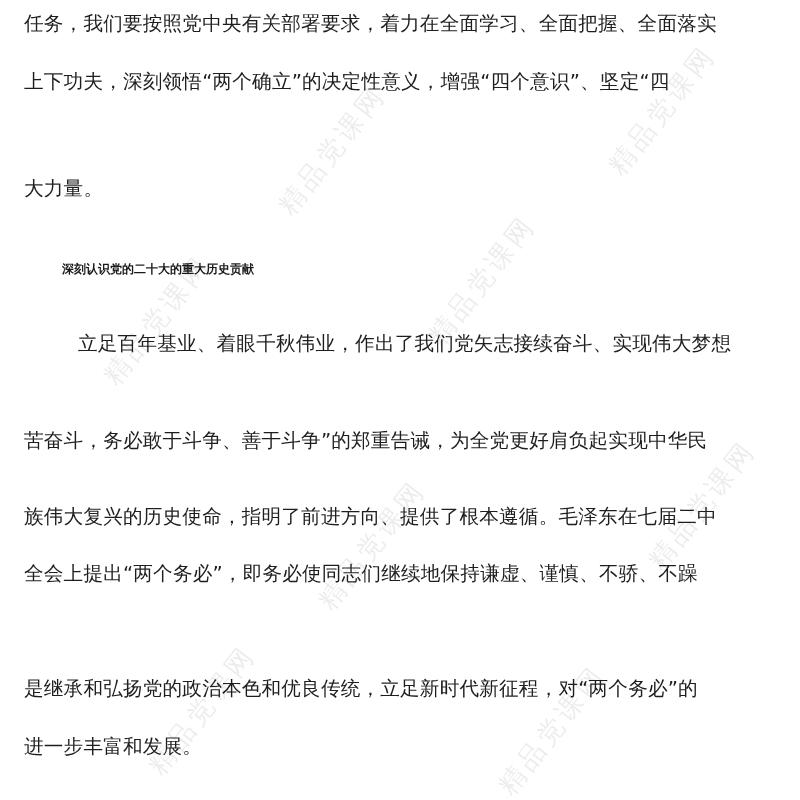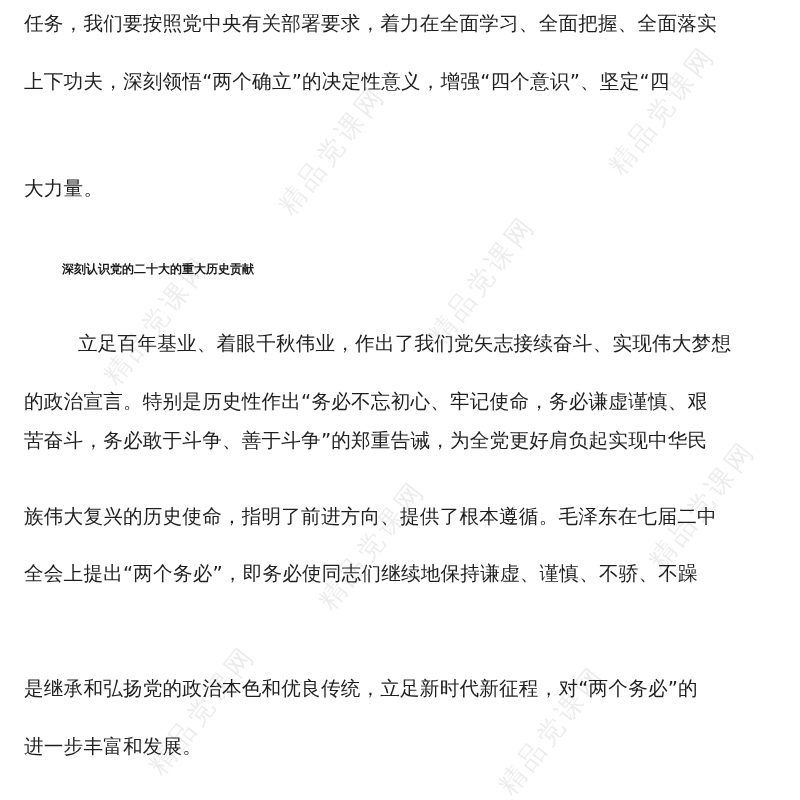--- a/index.html
+++ b/index.html
@@ -31,21 +31,20 @@
 <body>
 
 <div class="page">
   <div class="line" style="top:11px">任务，我们要按照党中央有关部署要求，着力在全面学习、全面把握、全面落实</div>
   <div class="line" style="top:69px">上下功夫，深刻领悟“两个确立”的决定性意义，增强“四个意识”、坚定“四</div>
   <div class="line" style="top:176px">大力量。</div>
 
   <div class="heading" style="top:256px">深刻认识党的二十大的重大历史贡献</div>
 
   <div class="line indent" style="top:331px">立足百年基业、着眼千秋伟业，作出了我们党矢志接续奋斗、实现伟大梦想</div>
-  <div class="line" style="top:389px">的政治宣言。特别是历史性作出“务必不忘初心、牢记使命，务必谦虚谨慎、艰</div>
   <div class="line" style="top:428px">苦奋斗，务必敢于斗争、善于斗争”的郑重告诫，为全党更好肩负起实现中华民</div>
   <div class="line" style="top:561px">全会上提出“两个务必”，即务必使同志们继续地保持谦虚、谨慎、不骄、不躁</div>
   <div class="line" style="top:504px">族伟大复兴的历史使命，指明了前进方向、提供了根本遵循。毛泽东在七届二中</div>
   <div class="line" style="top:734px">进一步丰富和发展。</div>
   <div class="line" style="top:676px">是继承和弘扬党的政治本色和优良传统，立足新时代新征程，对“两个务必”的</div>
 </div>
 
 <div class="wm-layer">
   <span class="wm" style="left:95px;top:370px">精品党课网</span>
   <span class="wm" style="left:420px;top:330px">精品党课网</span>

